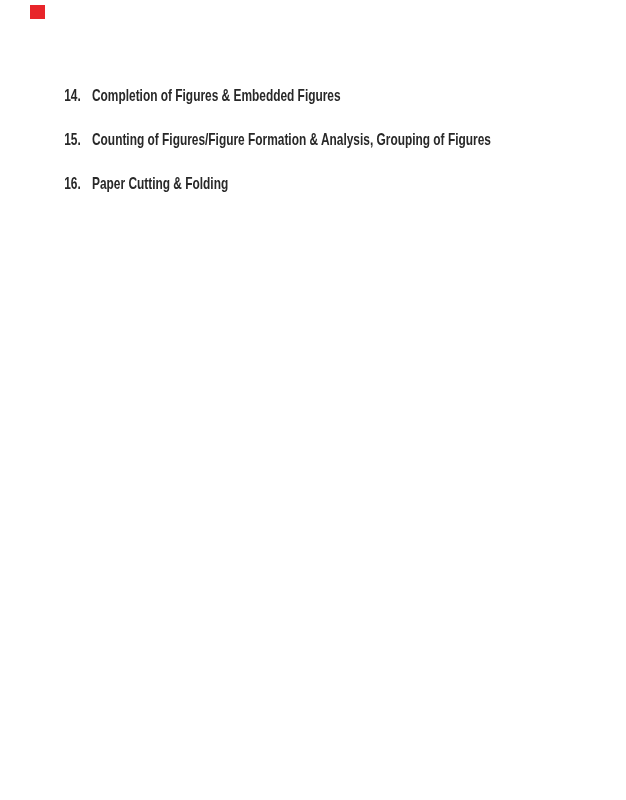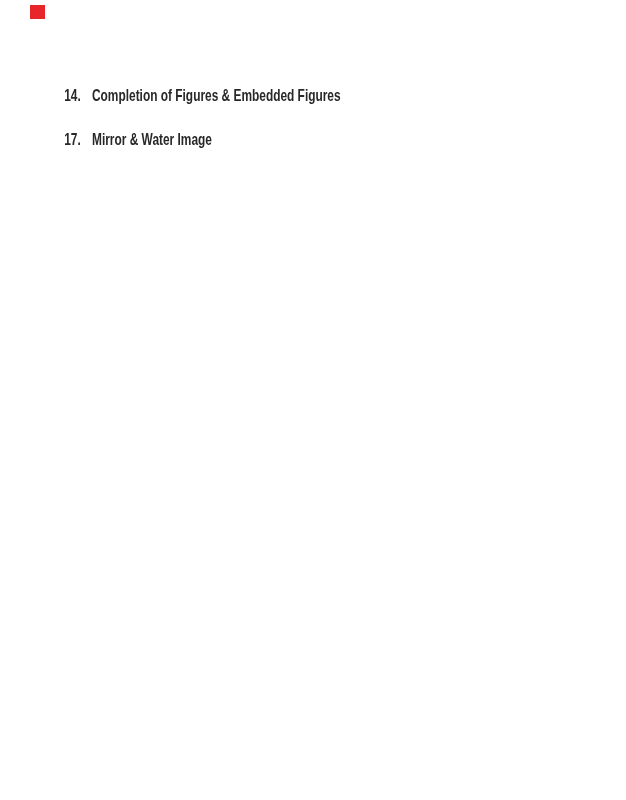--- a/index.html
+++ b/index.html
@@ -53,16 +53,20 @@
 <body>
 
 <div class="corner-mark"></div>
 
 <ul class="toc">
   <li>
     <span class="num">14.</span>
     <span class="title">Completion of Figures &amp; Embedded Figures</span>
   </li>
   <li>
-    <span class="num">17.</span>
-    <span class="title">Mirror &amp; Water Image</span>
+    <span class="num">15.</span>
+    <span class="title">Counting of Figures/Figure Formation &amp; Analysis, Grouping of Figures</span>
+  </li>
+  <li>
+    <span class="num">16.</span>
+    <span class="title">Paper Cutting &amp; Folding</span>
   </li>
 </ul>
 
 </body></html>

